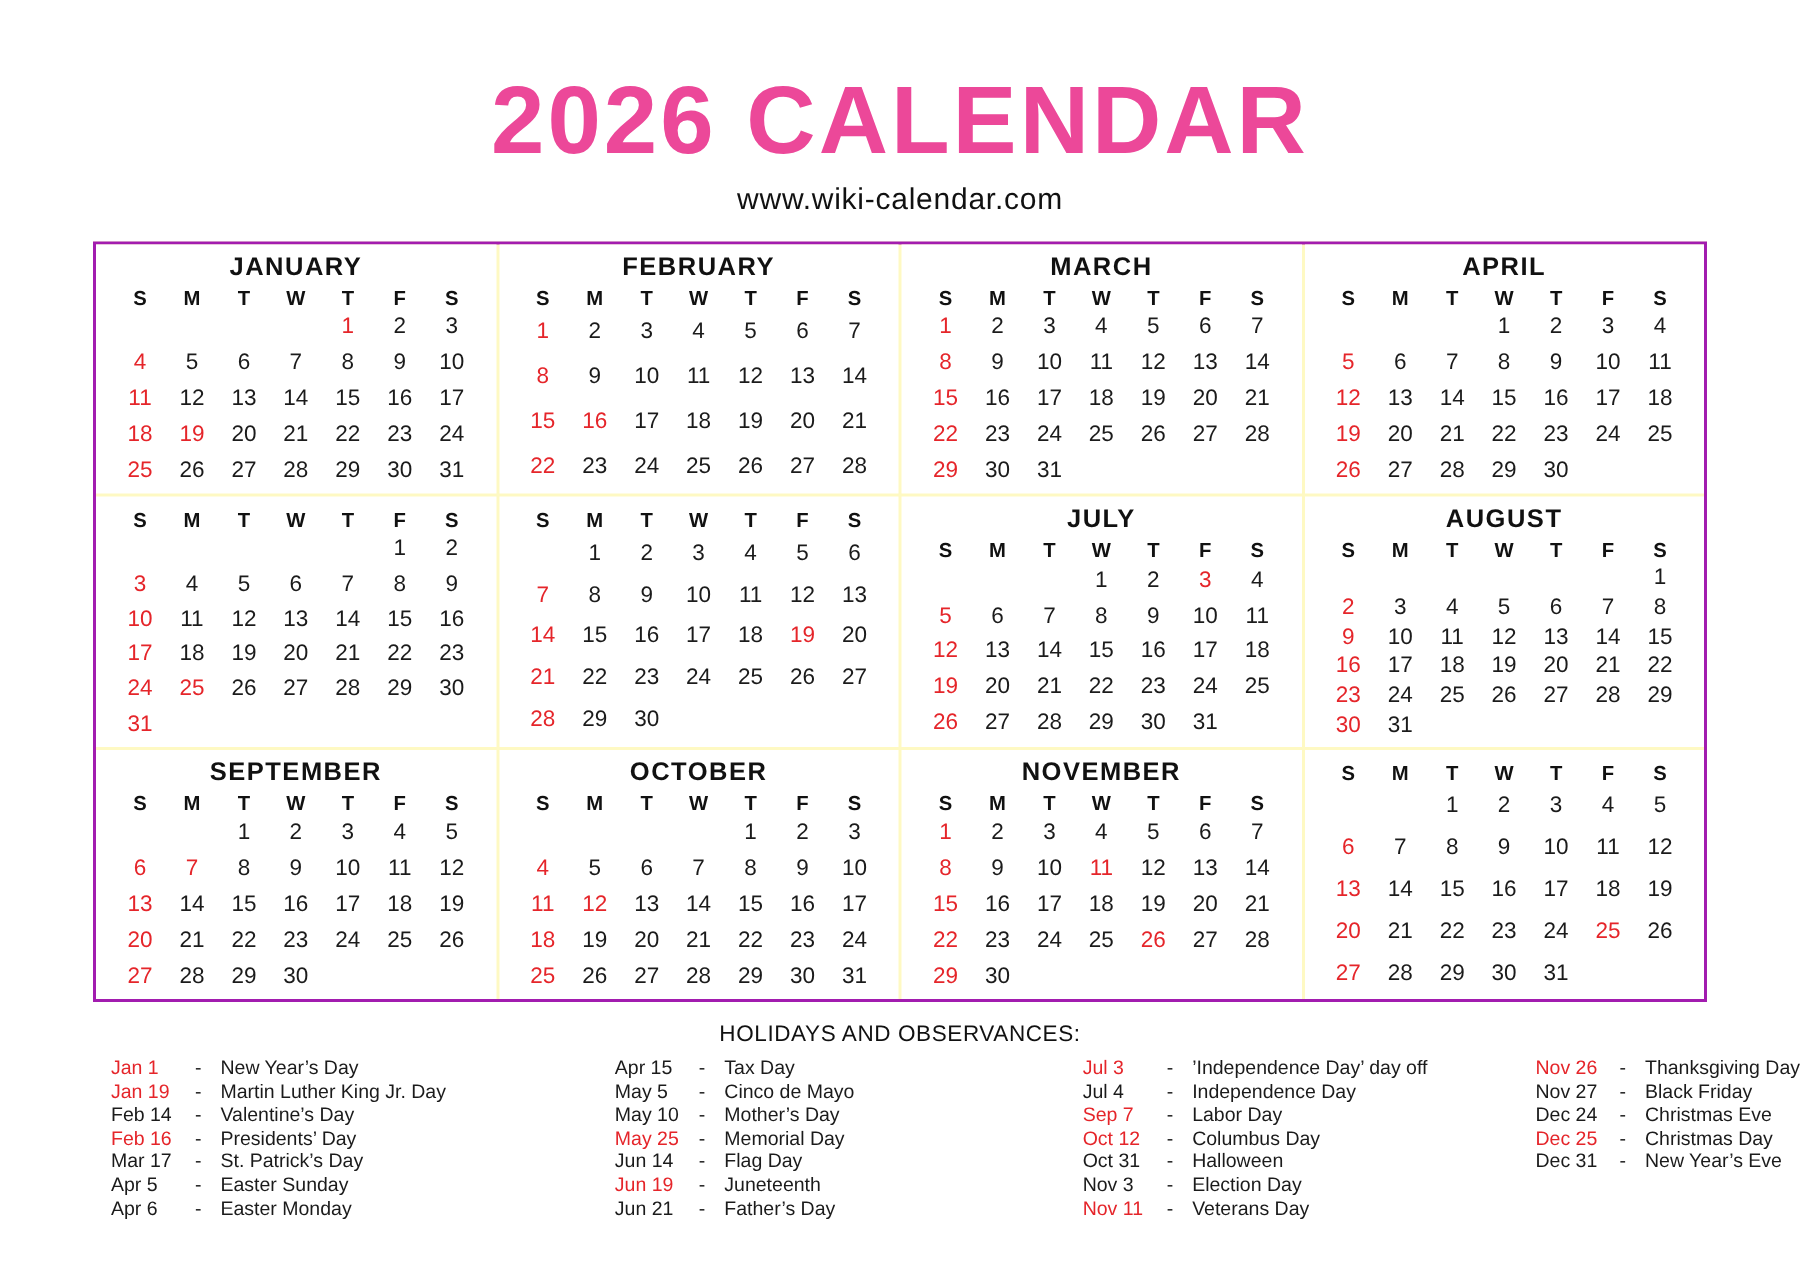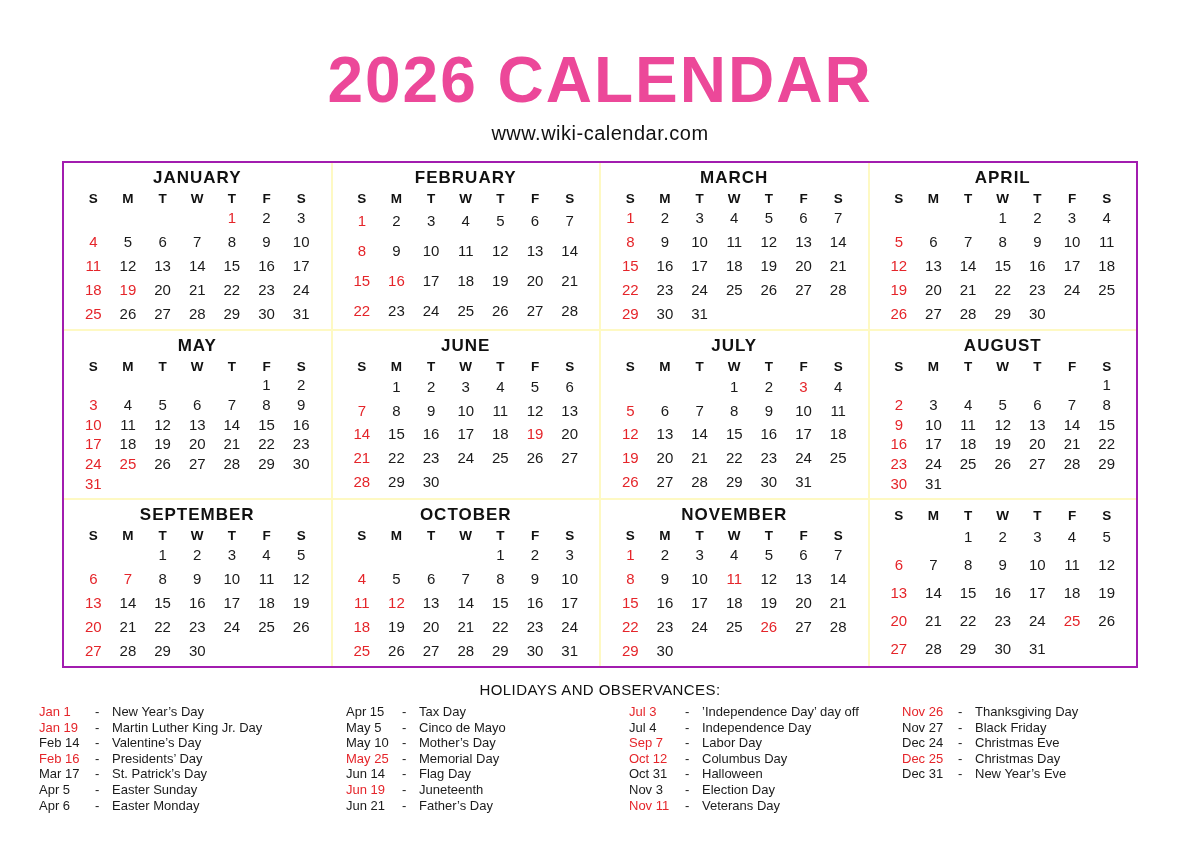--- a/index.html
+++ b/index.html
@@ -80,22 +80,23 @@
   .holidays-heading {
     text-align:center;
     font-weight:400;
     font-size:15px;
     letter-spacing:0.4px;
     margin-top:13px;
     color:#111;
   }
   .holidays-columns {
     display:flex;
-    margin-left:39px;
+    margin-left:74px;
     margin-top:6px;
+    justify-content:space-between;
   }
   .holiday-col { display:flex; flex-direction:column; }
   .holiday-col:nth-child(1){ width:307px; }
   .holiday-col:nth-child(2){ width:283px; }
   .holiday-col:nth-child(3){ width:273px; }
   .holiday-row {
     display:flex;
     font-size:13px;
     line-height:15.6px;
   }
@@ -332,21 +333,20 @@
           <span class="day">27</span>
           <span class="day">28</span>
           <span class="day">29</span>
           <span class="day">30</span>
           <span class="day empty"></span>
           <span class="day empty"></span>
         </div>
       </div>
     </div>
     <div class="month">
-      <div class="month-title">MAY</div>
       <div class="weekday-row">
         <span class="wd">S</span>
         <span class="wd">M</span>
         <span class="wd">T</span>
         <span class="wd">W</span>
         <span class="wd">T</span>
         <span class="wd">F</span>
         <span class="wd">S</span>
       </div>
       <div class="weeks">
@@ -400,21 +400,20 @@
           <span class="day empty"></span>
           <span class="day empty"></span>
           <span class="day empty"></span>
           <span class="day empty"></span>
           <span class="day empty"></span>
           <span class="day empty"></span>
         </div>
       </div>
     </div>
     <div class="month">
-      <div class="month-title">JUNE</div>
       <div class="weekday-row">
         <span class="wd">S</span>
         <span class="wd">M</span>
         <span class="wd">T</span>
         <span class="wd">W</span>
         <span class="wd">T</span>
         <span class="wd">F</span>
         <span class="wd">S</span>
       </div>
       <div class="weeks">

